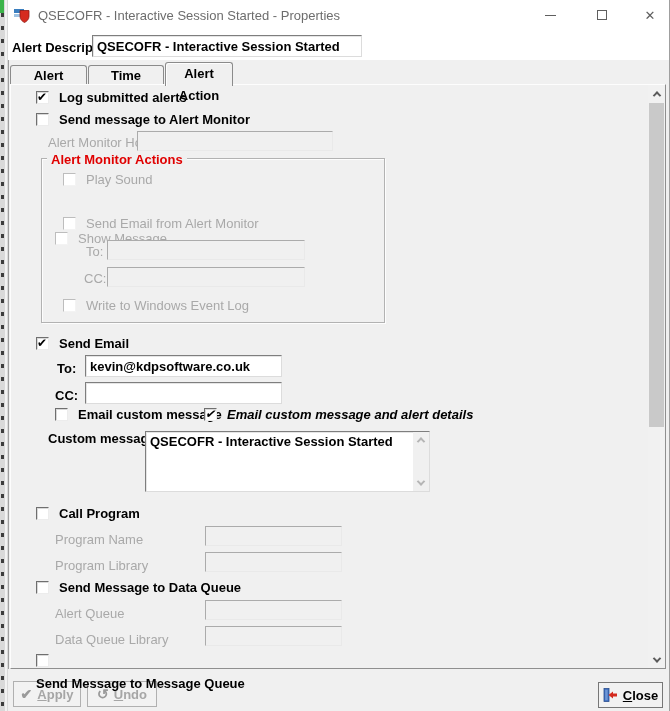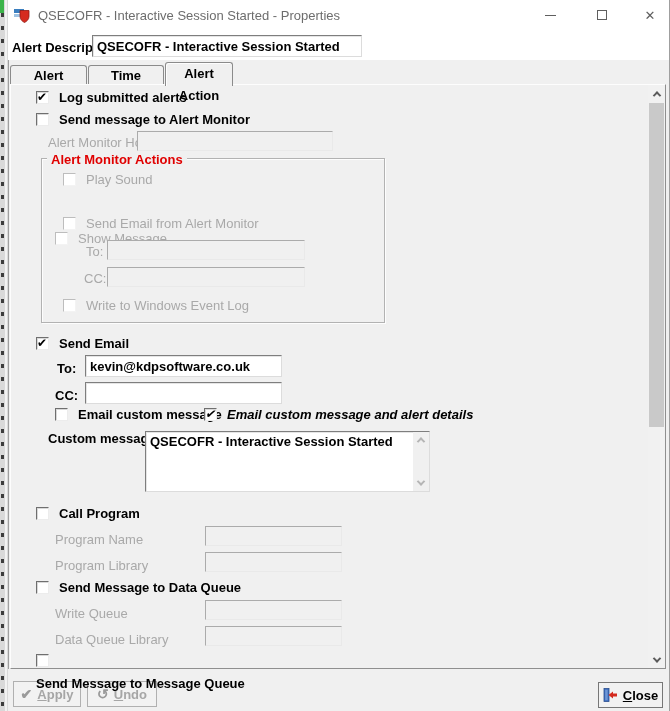--- a/index.html
+++ b/index.html
@@ -203,21 +203,21 @@
   </div>
   <span class="flabel dis" style="left:55px; top:532px; z-index:4;">Program Name</span>
   <input class="tfield dis" style="left: 205px; top: 526px; width: 137px; height: 20px; z-index: 4;" value="">
   <span class="flabel dis" style="left:55px; top:558px; z-index:4;">Program Library</span>
   <input class="tfield dis" style="left: 205px; top: 552px; width: 137px; height: 20px; z-index: 4;" value="">
 
   <div class="cb" style="left:36px; top:581px;">
     <span class="box"></span>
     <span class="lbl">Send Message to Data Queue</span>
   </div>
-  <span class="flabel dis" style="left:55px; top:606px; z-index:4;">Write Queue</span>
+  <span class="flabel dis" style="left:55px; top:606px; z-index:4;">Alert Queue</span>
   <input class="tfield dis" style="left: 205px; top: 600px; width: 137px; height: 20px; z-index: 4;" value="">
   <span class="flabel dis" style="left:55px; top:632px; z-index:4;text-align:right;">Data Queue Library</span>
   <input class="tfield dis" style="left: 205px; top: 626px; width: 137px; height: 20px; z-index: 4;" value="">
 
   <div class="cb" style="left:36px; top:654px;flex-direction:column;">
     <span class="box"></span>
     <span class="lbl">Send Message to Message Queue</span>
   </div>
 
   <div class="vscroll">

